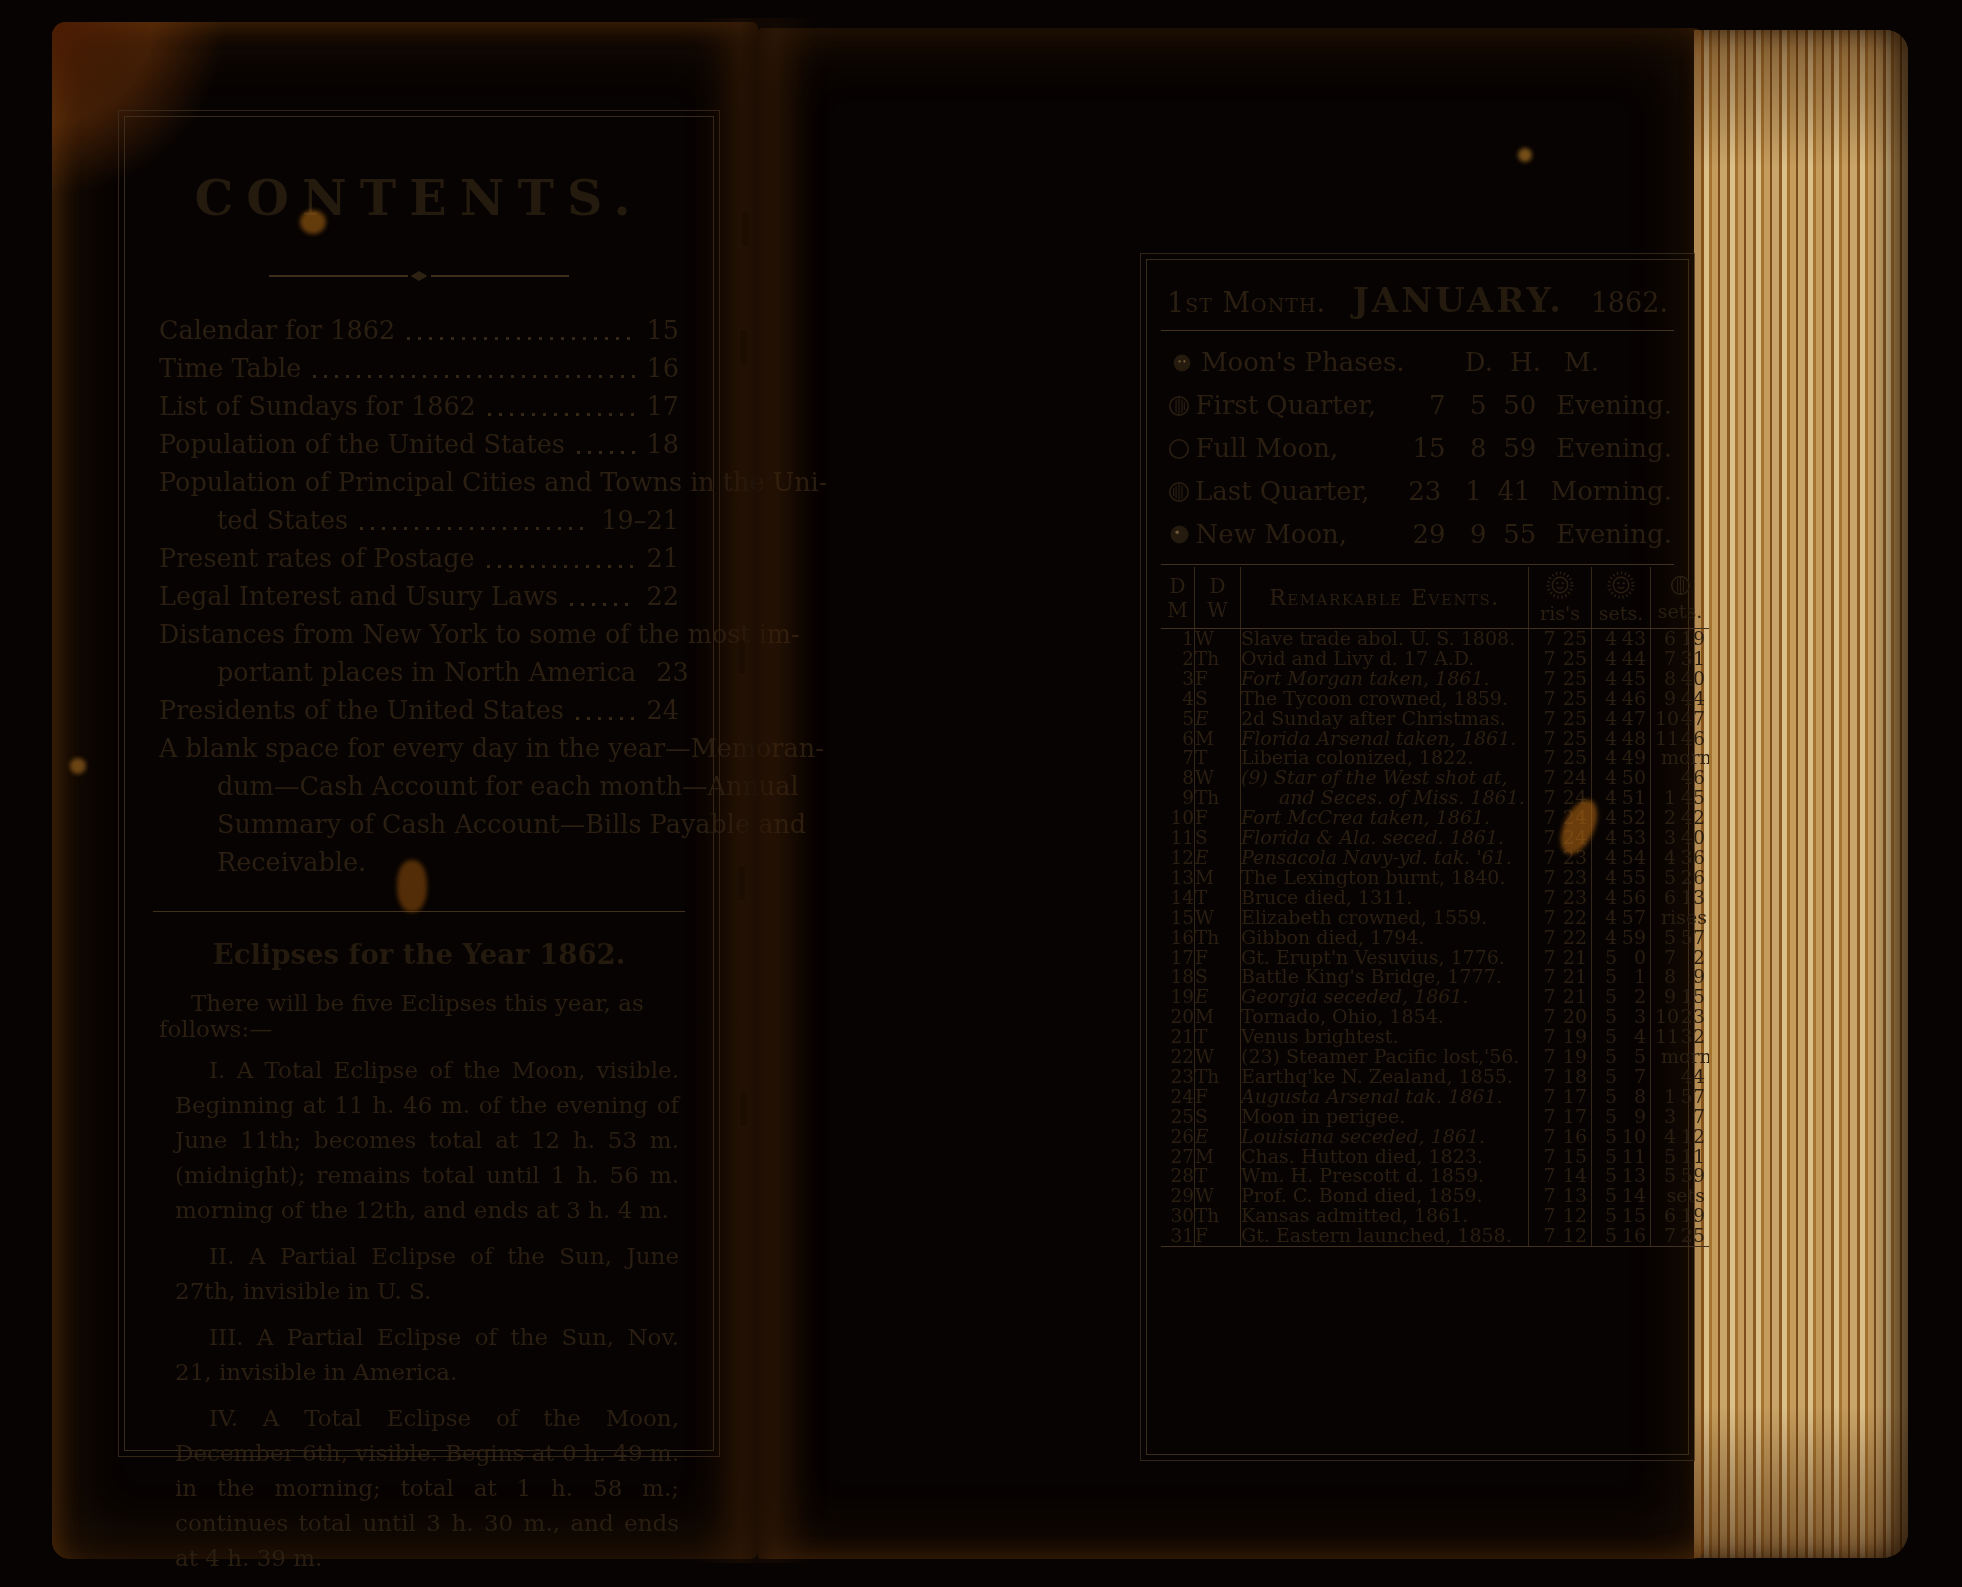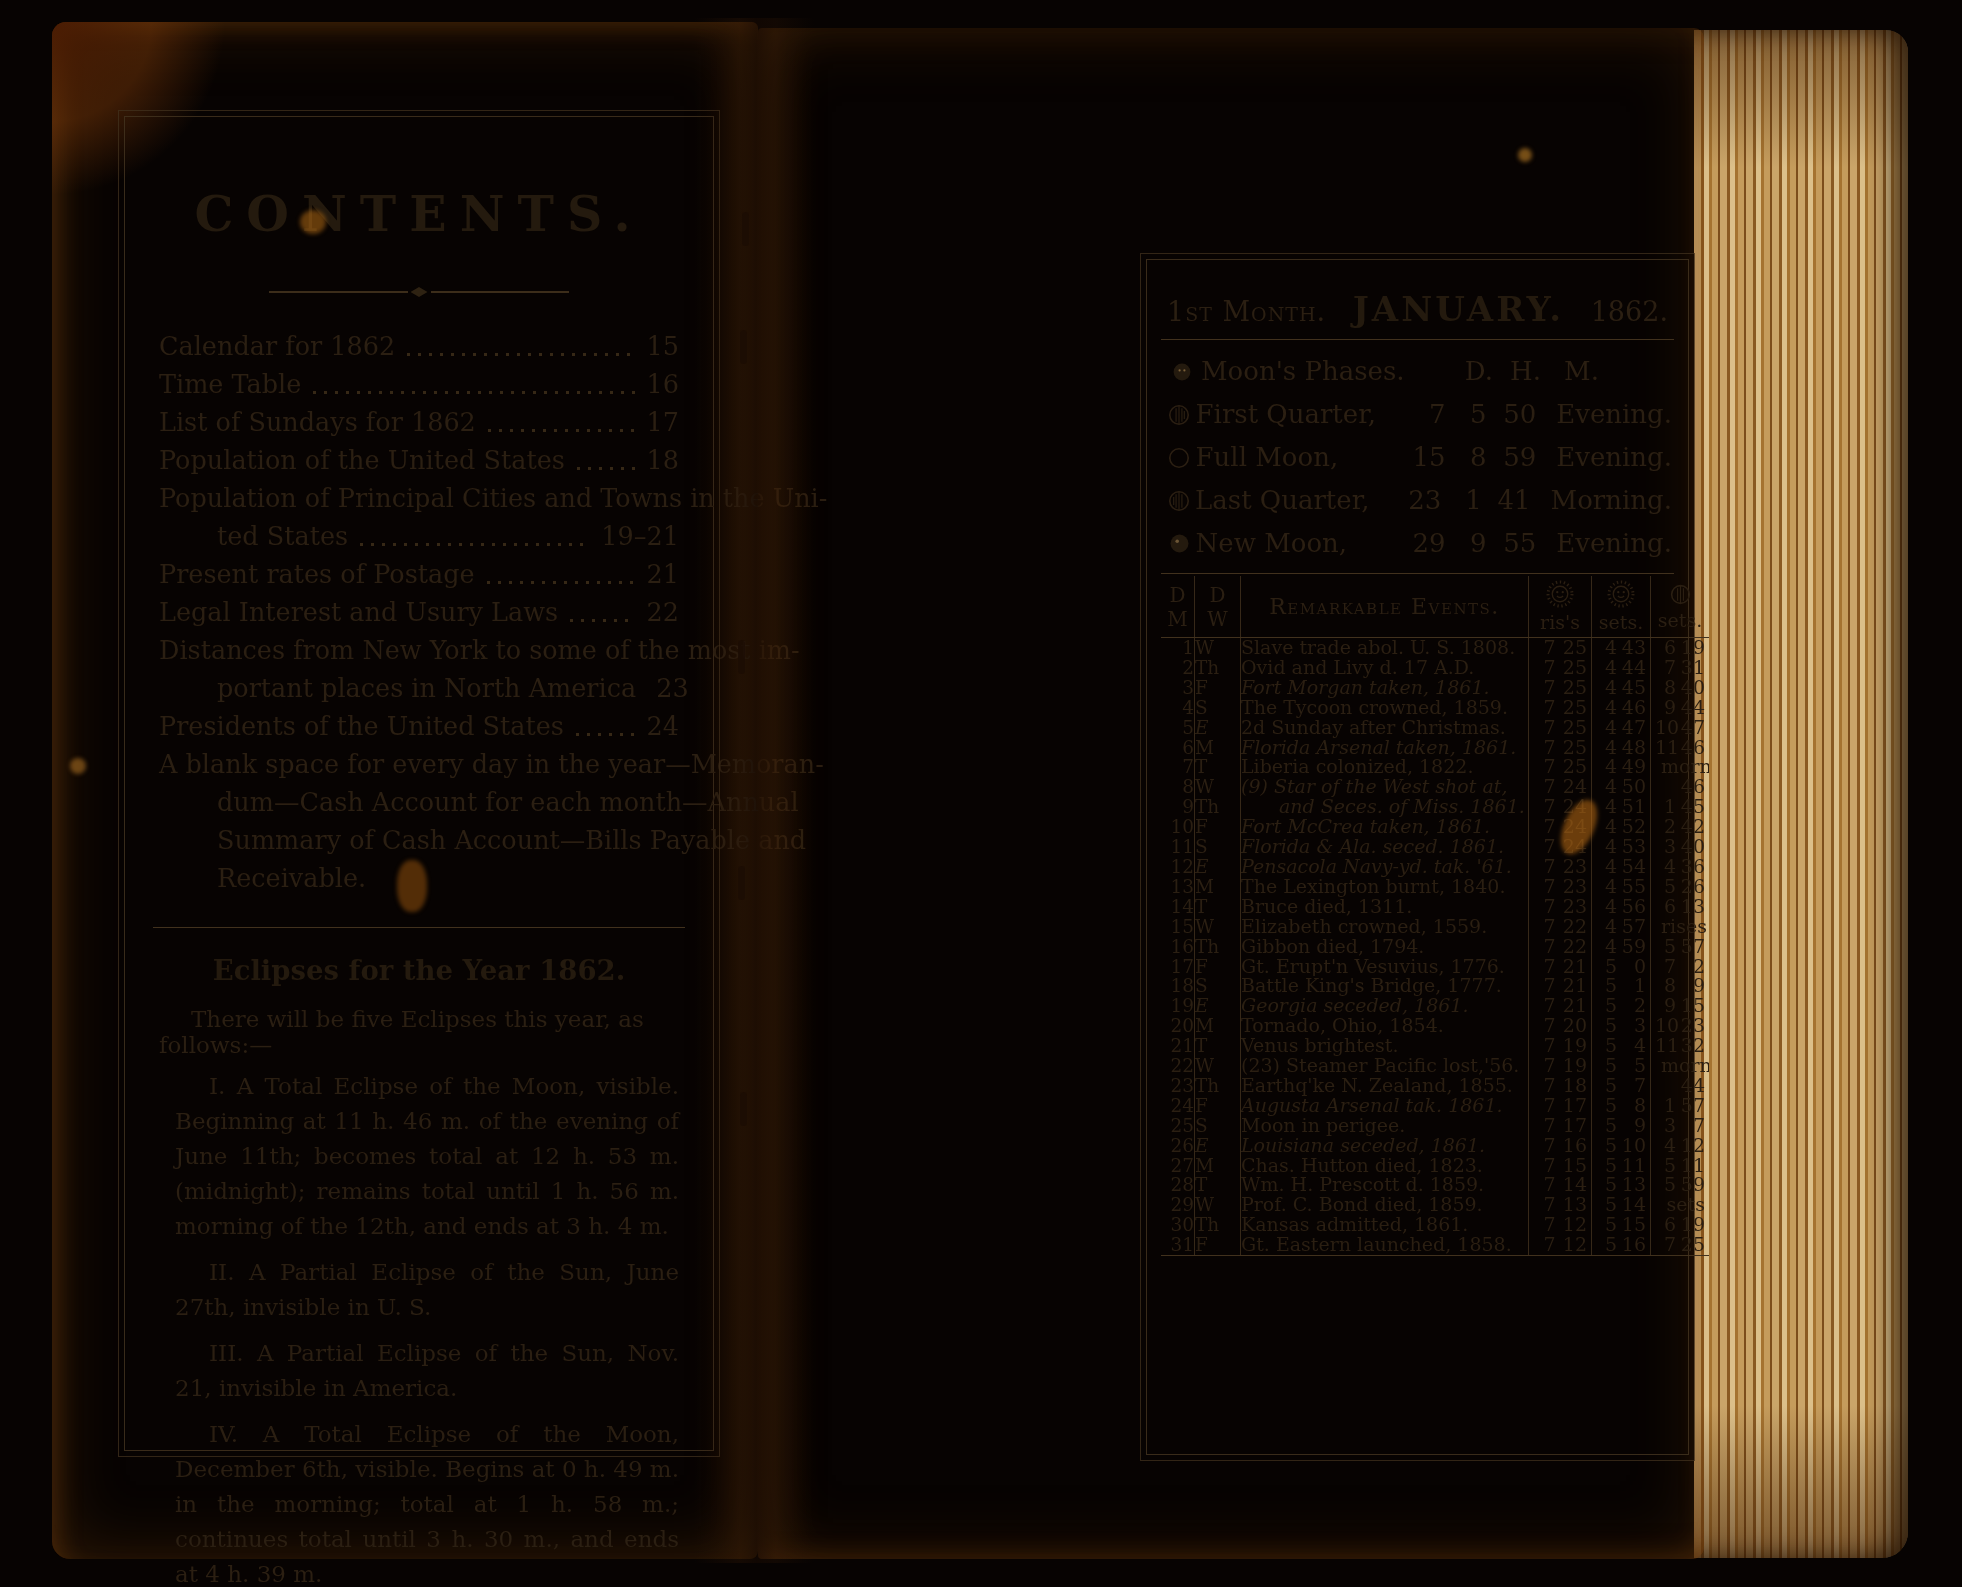--- a/index.html
+++ b/index.html
@@ -43,23 +43,23 @@
   .gutter{
     position:absolute;left:694px;top:18px;width:120px;height:1545px;z-index:6;pointer-events:none;
     background:linear-gradient(90deg, rgba(30,14,3,0) 0%, rgba(44,21,5,.38) 38%, rgba(22,9,2,.62) 52%, rgba(44,21,5,.30) 68%, rgba(30,14,3,0) 100%);
   }
   .stitch{position:absolute;width:7px;height:34px;border-radius:4px;background:#1b0d04;z-index:7;opacity:.8;}
   .stain{position:absolute;border-radius:50%;filter:blur(2px);z-index:5;pointer-events:none;}
   
   .frame{position:absolute;border:1.6px solid rgba(66,50,30,.85);}
   .frame::before{content:"";position:absolute;inset:-7px;border:1px solid rgba(66,50,30,.75);}
   .frame-left{inset:94px 44px 108px 72px;padding:26px 34px;box-sizing:border-box;}
-  .frame-right{inset:231px 15px 104px 388px;padding:21px 14px;box-sizing:border-box;}
+  .frame-right{inset:231px 15px 104px 388px;padding:12px 14px;box-sizing:border-box;}
   
-  .contents-title{margin:42px 0 0 0;text-align:center;font-size:49px;font-weight:700;
+  .contents-title{margin:26px 0 0 0;text-align:center;font-size:49px;font-weight:700;
     letter-spacing:13px;color:#241a0e;}
   .divider{display:flex;align-items:center;justify-content:center;width:300px;margin:44px auto 30px auto;}
   .dv-line{flex:1;height:1.6px;background:#3c2d1a;}
   .dv-diamond{width:17px;height:10px;margin:0 3px;background:#2e2212;
     clip-path:polygon(50% 0,100% 50%,50% 100%,0 50%);}
   .toc{font-size:25.5px;line-height:38px;}
   .toc-row{display:flex;align-items:baseline;white-space:nowrap;}
   .toc-row.indent{padding-left:58px;}
   .dots{flex:1;height:9px;align-self:flex-end;margin:0 4px 6px 8px;
     background-image:radial-gradient(circle, #362816 1.7px, rgba(0,0,0,0) 2px);

